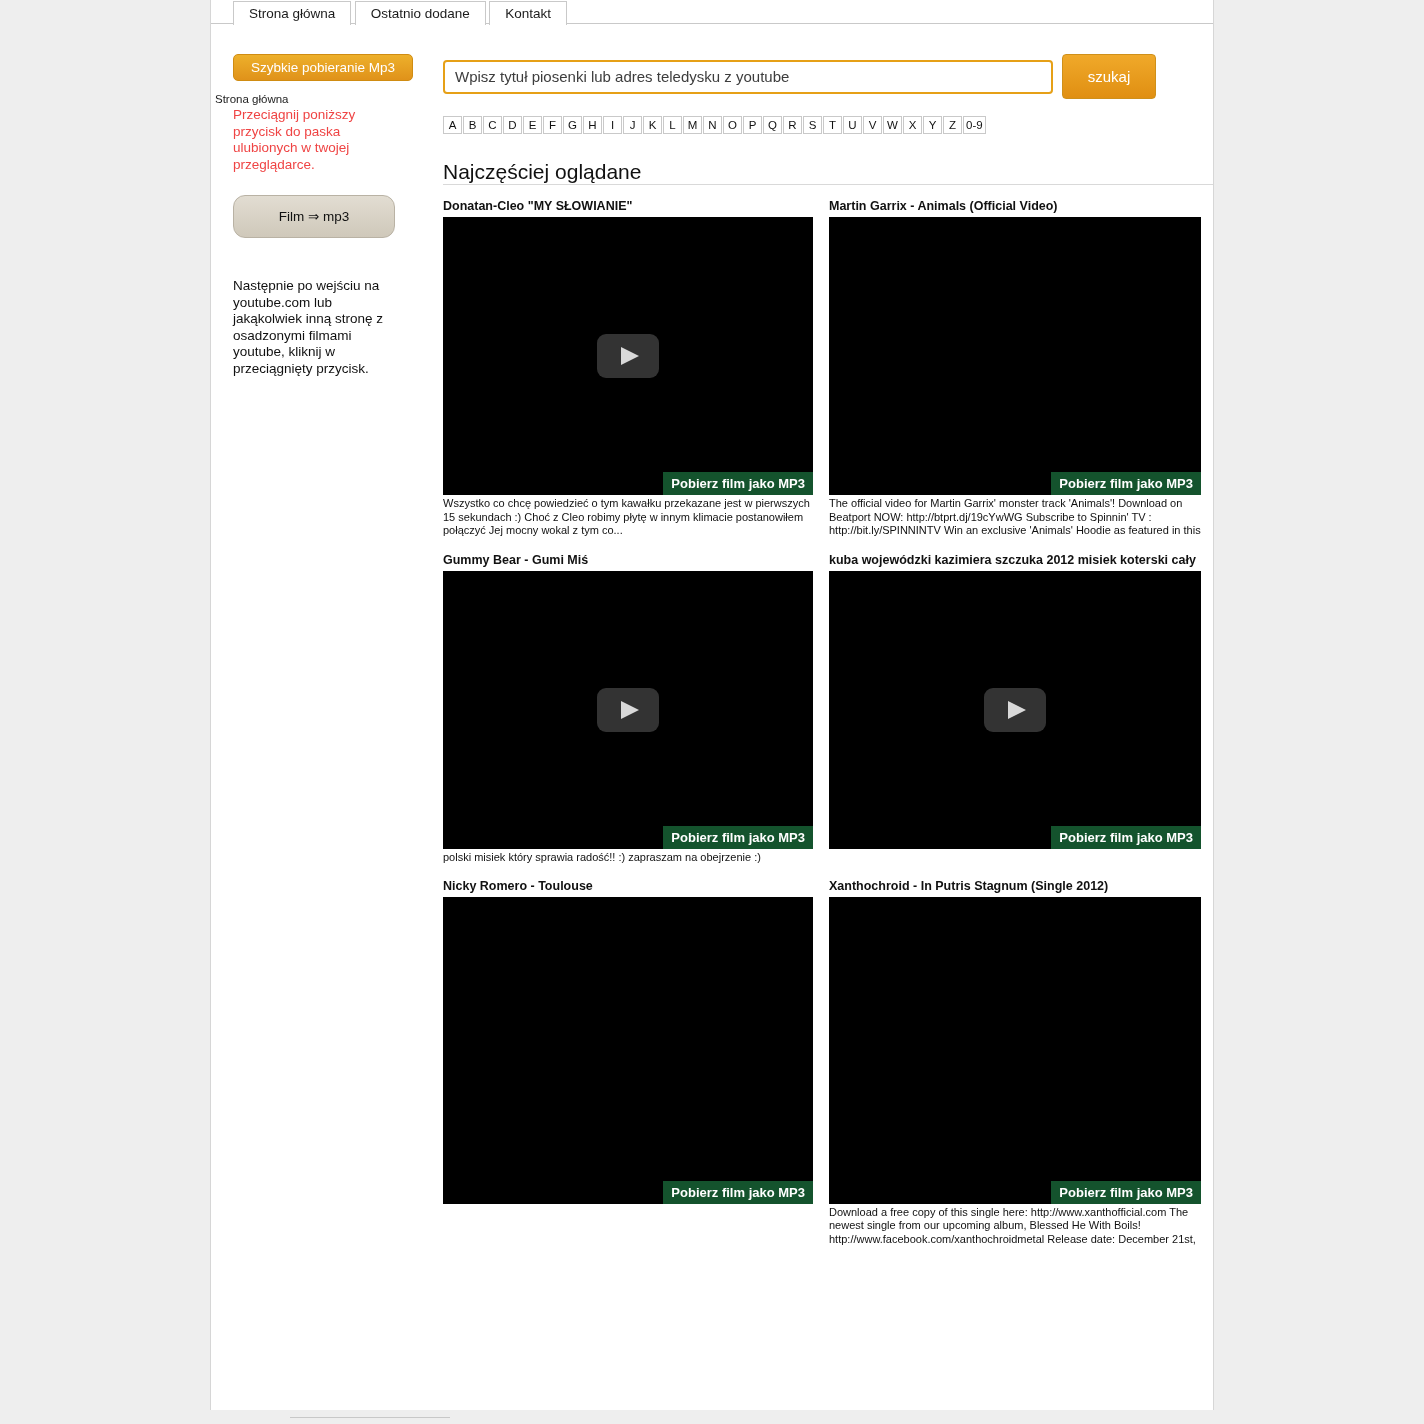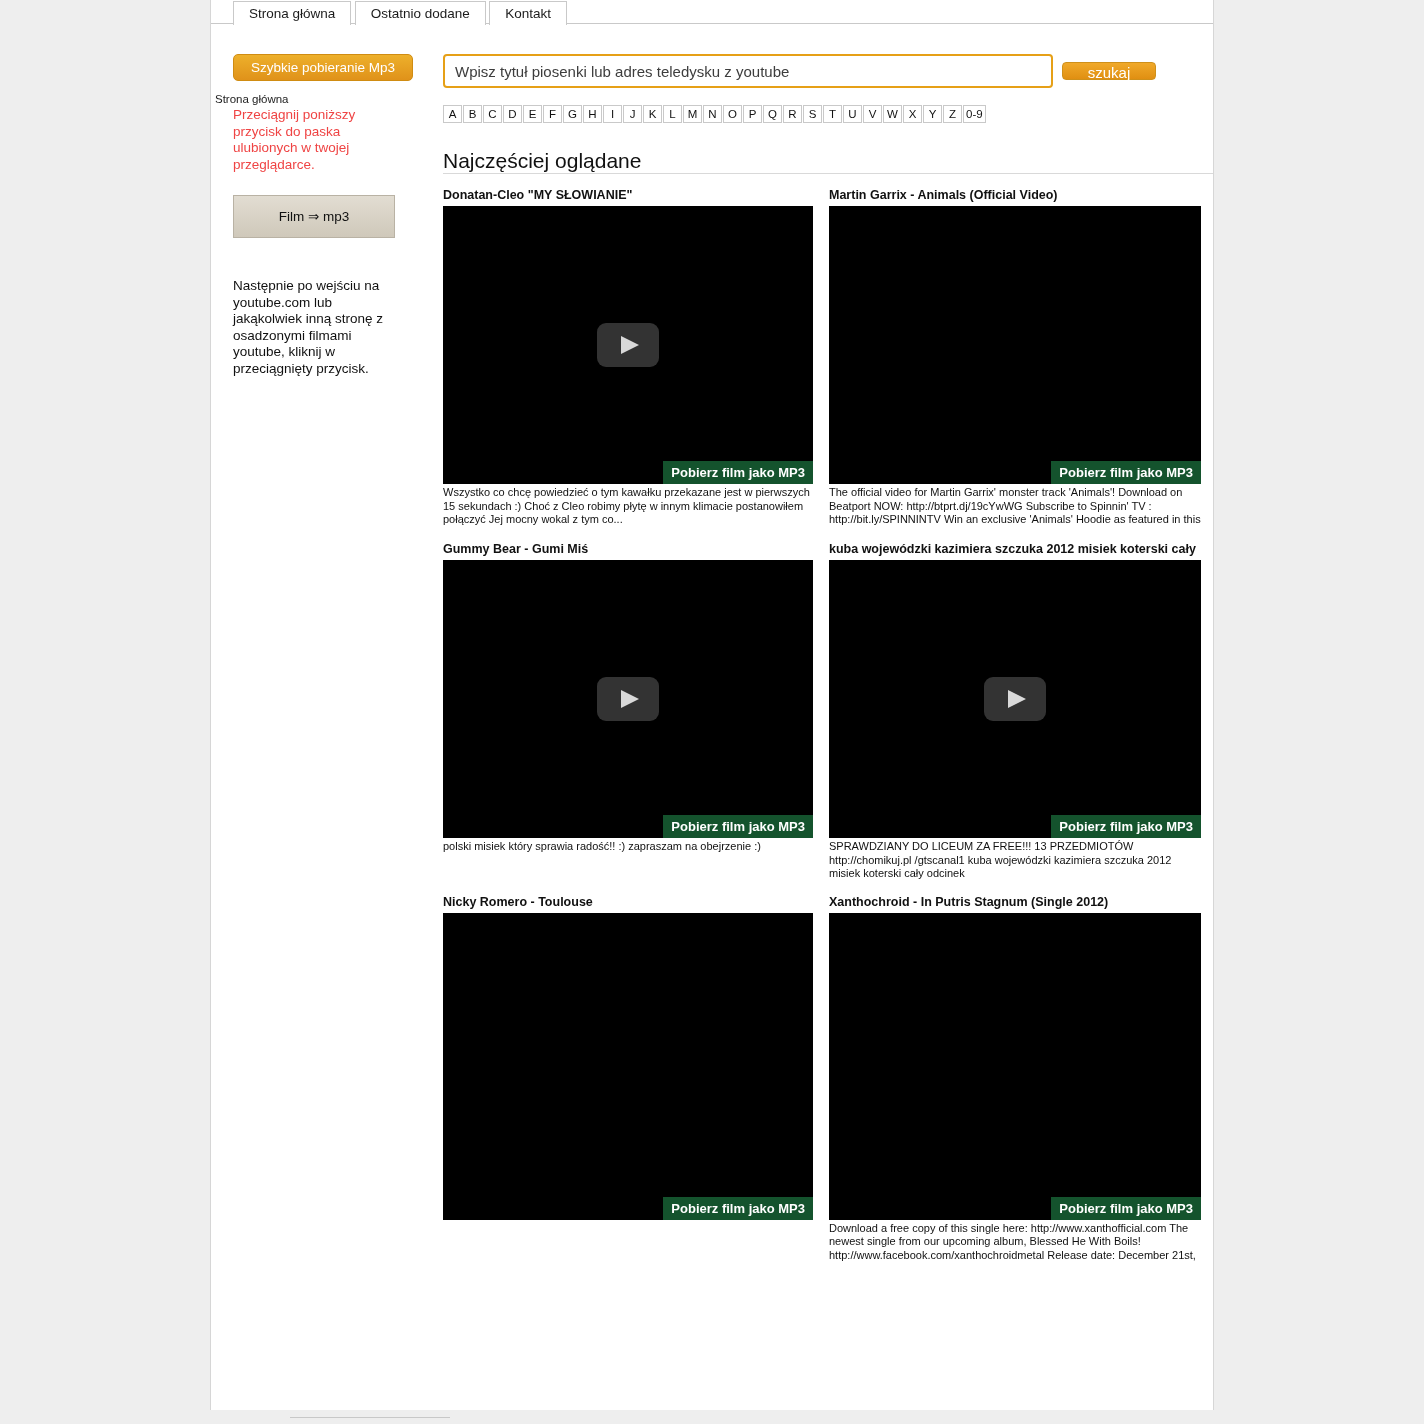--- a/index.html
+++ b/index.html
@@ -100,21 +100,21 @@
     line-height: 16.5px;
     color: #ef4444;
     margin-top: 26px;
     width: 160px;
   }
   .drag-btn {
     margin-top: 22px;
     width: 162px;
     height: 43px;
     border: 1px solid #b9b2a4;
-    border-radius: 0;
+    border-radius: 12px;
     background: linear-gradient(#e2ddd2, #cfc8ba);
     color: #111;
     font-size: 13.5px;
     text-align: center;
     line-height: 41px;
     cursor: pointer;
   }
   .side-text2 {
     font-size: 13.5px;
     line-height: 16.5px;
@@ -137,21 +137,21 @@
     border-radius: 4px;
     padding: 0 10px;
     font-size: 15px;
     color: #b91c1c;
     outline: none;
   }
   .search-input::placeholder { color: #3d3d3d; }
   .search-btn {
     margin-left: 9px;
     width: 94px;
-    height: 18px;
+    height: 45px;
     border: 1px solid #cf901a;
     border-radius: 4px;
     background: linear-gradient(#f0a92a, #e08f12);
     color: #fff;
     font-size: 15px;
     cursor: pointer;
   }
 
   .alpha {
     margin-top: 17px;
@@ -337,21 +337,20 @@
           </div>
           <div class="desc">polski misiek który sprawia radość!! :) zapraszam na obejrzenie :)</div>
         </div>
 
         <div class="card col-right">
           <div class="card-title">kuba wojewódzki kazimiera szczuka 2012 misiek koterski cały odcinek</div>
           <div class="player">
             <div class="play"></div>
             <div class="dl-btn">Pobierz film jako MP3</div>
           </div>
-          <div class="desc">SPRAWDZIANY DO LICEUM ZA FREE!!! 13 PRZEDMIOTÓW http://chomikuj.pl /gtscanal1 kuba wojewódzki kazimiera szczuka 2012 misiek koterski cały odcinek</div>
         </div>
 
         <div class="card">
           <div class="card-title">Nicky Romero - Toulouse</div>
           <div class="player tall">
             <div class="dl-btn">Pobierz film jako MP3</div>
           </div>
           <div class="desc"></div>
         </div>
 

